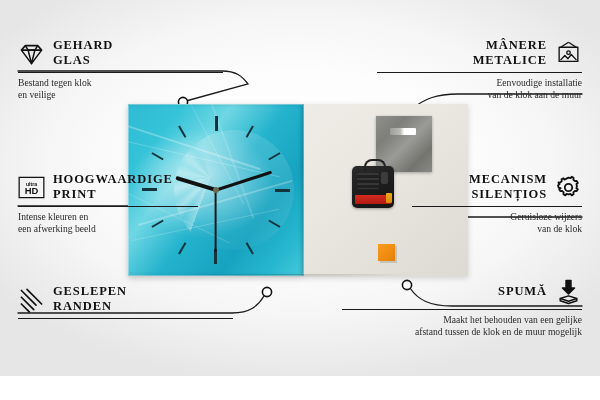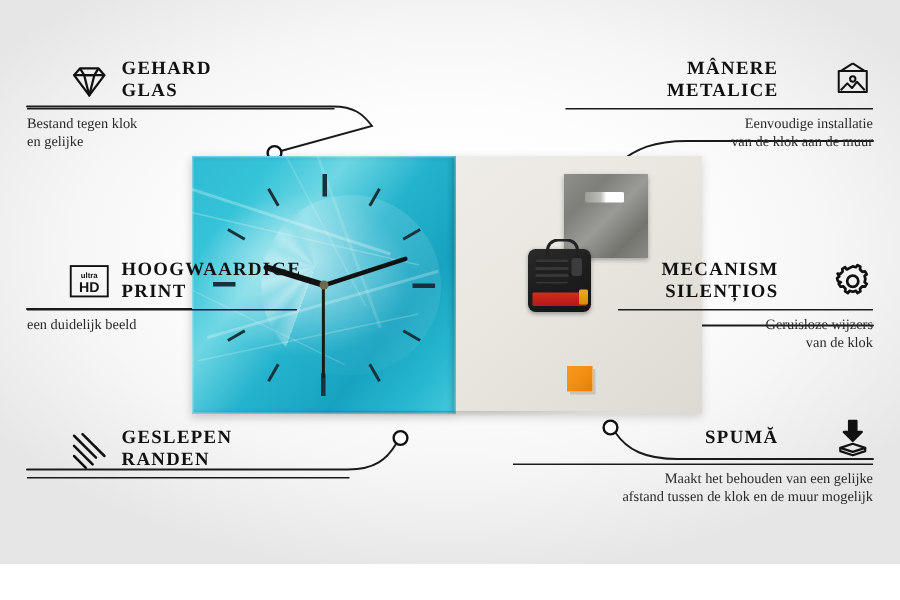--- a/index.html
+++ b/index.html
@@ -107,21 +107,21 @@
   }
   
   svg#lines{position:absolute;inset:0;width:600px;height:400px;pointer-events:none;}
   .callout{position:absolute;}
   .ttl{
     font-size:12.5px;letter-spacing:.9px;color:#111;font-weight:700;
     line-height:15px;text-transform:uppercase;white-space:nowrap;
   }
   .desc{font-size:9.6px;color:#2a2a2a;line-height:12.2px;}
   .head-row{display:flex;align-items:center;gap:8px;}
-  .ico{width:27px;height:27px;flex:0 0 27px;display:block;margin-left:28px;}
+  .ico{width:27px;height:27px;flex:0 0 27px;display:block;}
   .rule{height:1.1px;background:#1a1a1a;}
   .left .ttl{text-align:left;}
   .left .desc{text-align:left;}
   .right .head-row{flex-direction:row;justify-content:flex-end;}
   .right .ttl{text-align:right;}
   .right .desc{text-align:right;}
 </style>
 </head>
 <body>
 
@@ -225,39 +225,40 @@
             <path d="M9 9h6"></path>
         </svg>
       </span>
       <div>
         <div class="ttl">GEHARD</div>
         <div class="ttl">GLAS</div>
       </div>
     </div>
     <div class="rule" style="width:205px;margin:4px 0 4px;"></div>
     <div class="desc">Bestand tegen klok</div>
-    <div class="desc">en gelijke</div>
+    <div class="desc">en veilige</div>
   </div>
 
   <div class="callout left" style="left:18px;top:172px;width:180px;">
     <div class="head-row">
       <span class="ico" style="position:relative;">
         <svg viewBox="0 0 28 28" width="27" height="27">
           <rect x="1.2" y="3.5" width="25.6" height="21" fill="none" stroke="#111" stroke-width="1.3"></rect>
           <text x="14" y="12" font-family="Liberation Sans, sans-serif" font-size="5.4" font-weight="700" fill="#111" text-anchor="middle">ultra</text>
           <text x="14" y="21.2" font-family="Liberation Sans, sans-serif" font-size="9.8" font-weight="700" fill="#111" text-anchor="middle">HD</text>
         </svg>
       </span>
       <div>
         <div class="ttl">HOOGWAARDIGE</div>
         <div class="ttl">PRINT</div>
       </div>
     </div>
     <div class="rule" style="width:180px;margin:4px 0 4px;"></div>
-    <div class="desc">een duidelijk beeld</div>
+    <div class="desc">Intense kleuren en</div>
+    <div class="desc">een afwerking beeld</div>
   </div>
 
   <div class="callout left" style="left:18px;top:284px;width:215px;">
     <div class="head-row">
       <span class="ico">
         <svg viewBox="0 0 24 24" width="27" height="27" stroke="#111" stroke-width="1.5" stroke-linecap="round">
           <line x1="3" y1="4" x2="16" y2="17"></line>
           <line x1="3" y1="10" x2="14" y2="21"></line>
           <line x1="3" y1="16" x2="10" y2="23"></line>
           <line x1="8" y1="3" x2="21" y2="16"></line>

